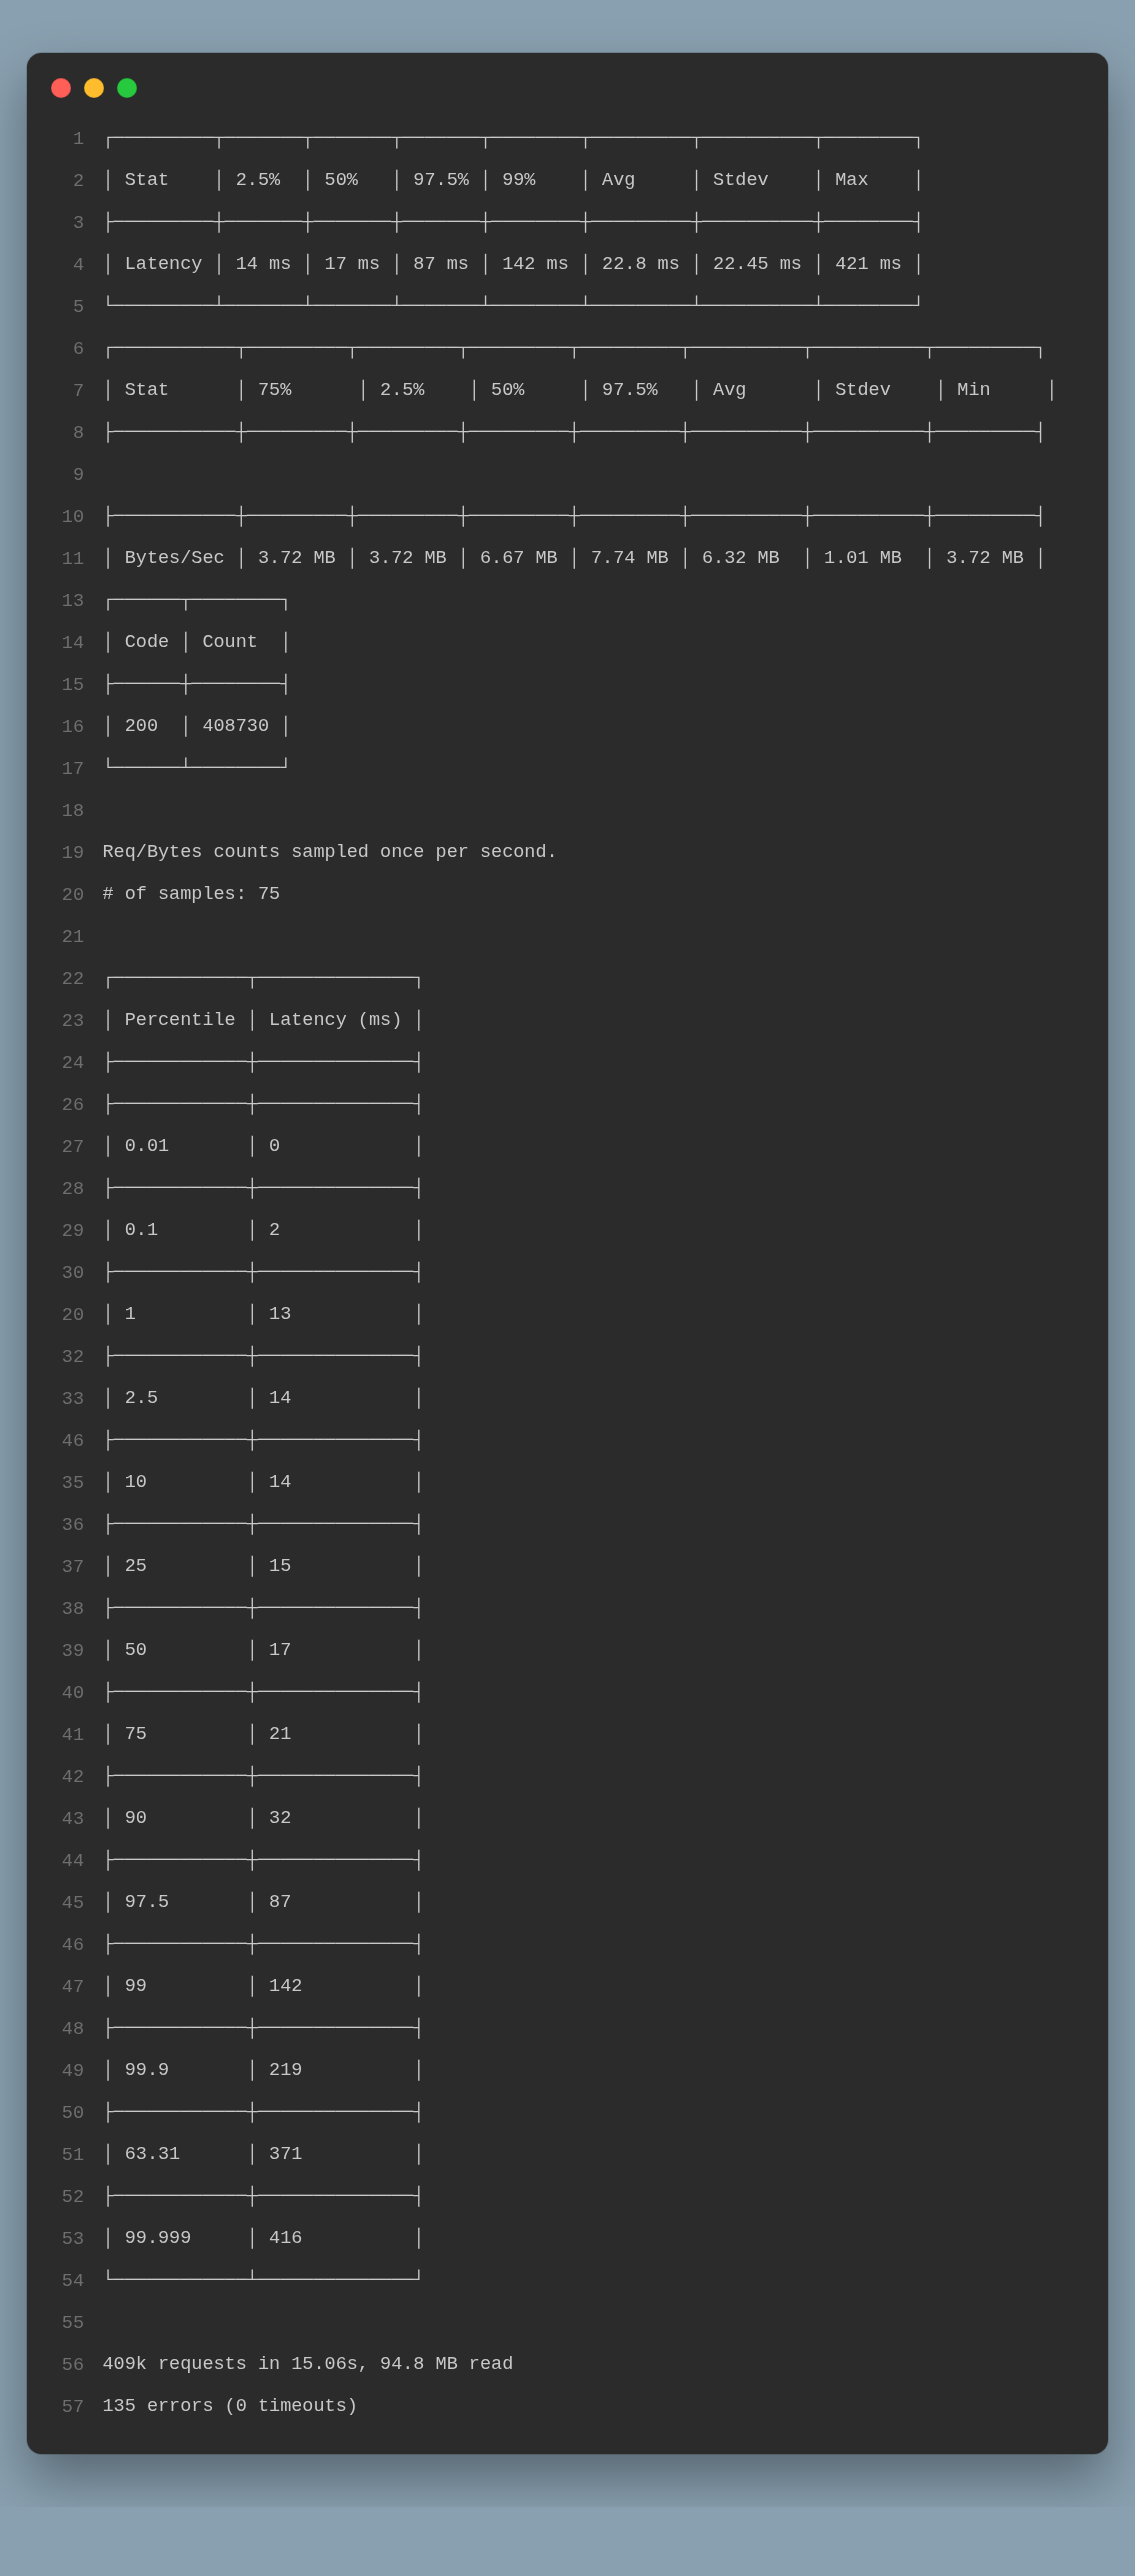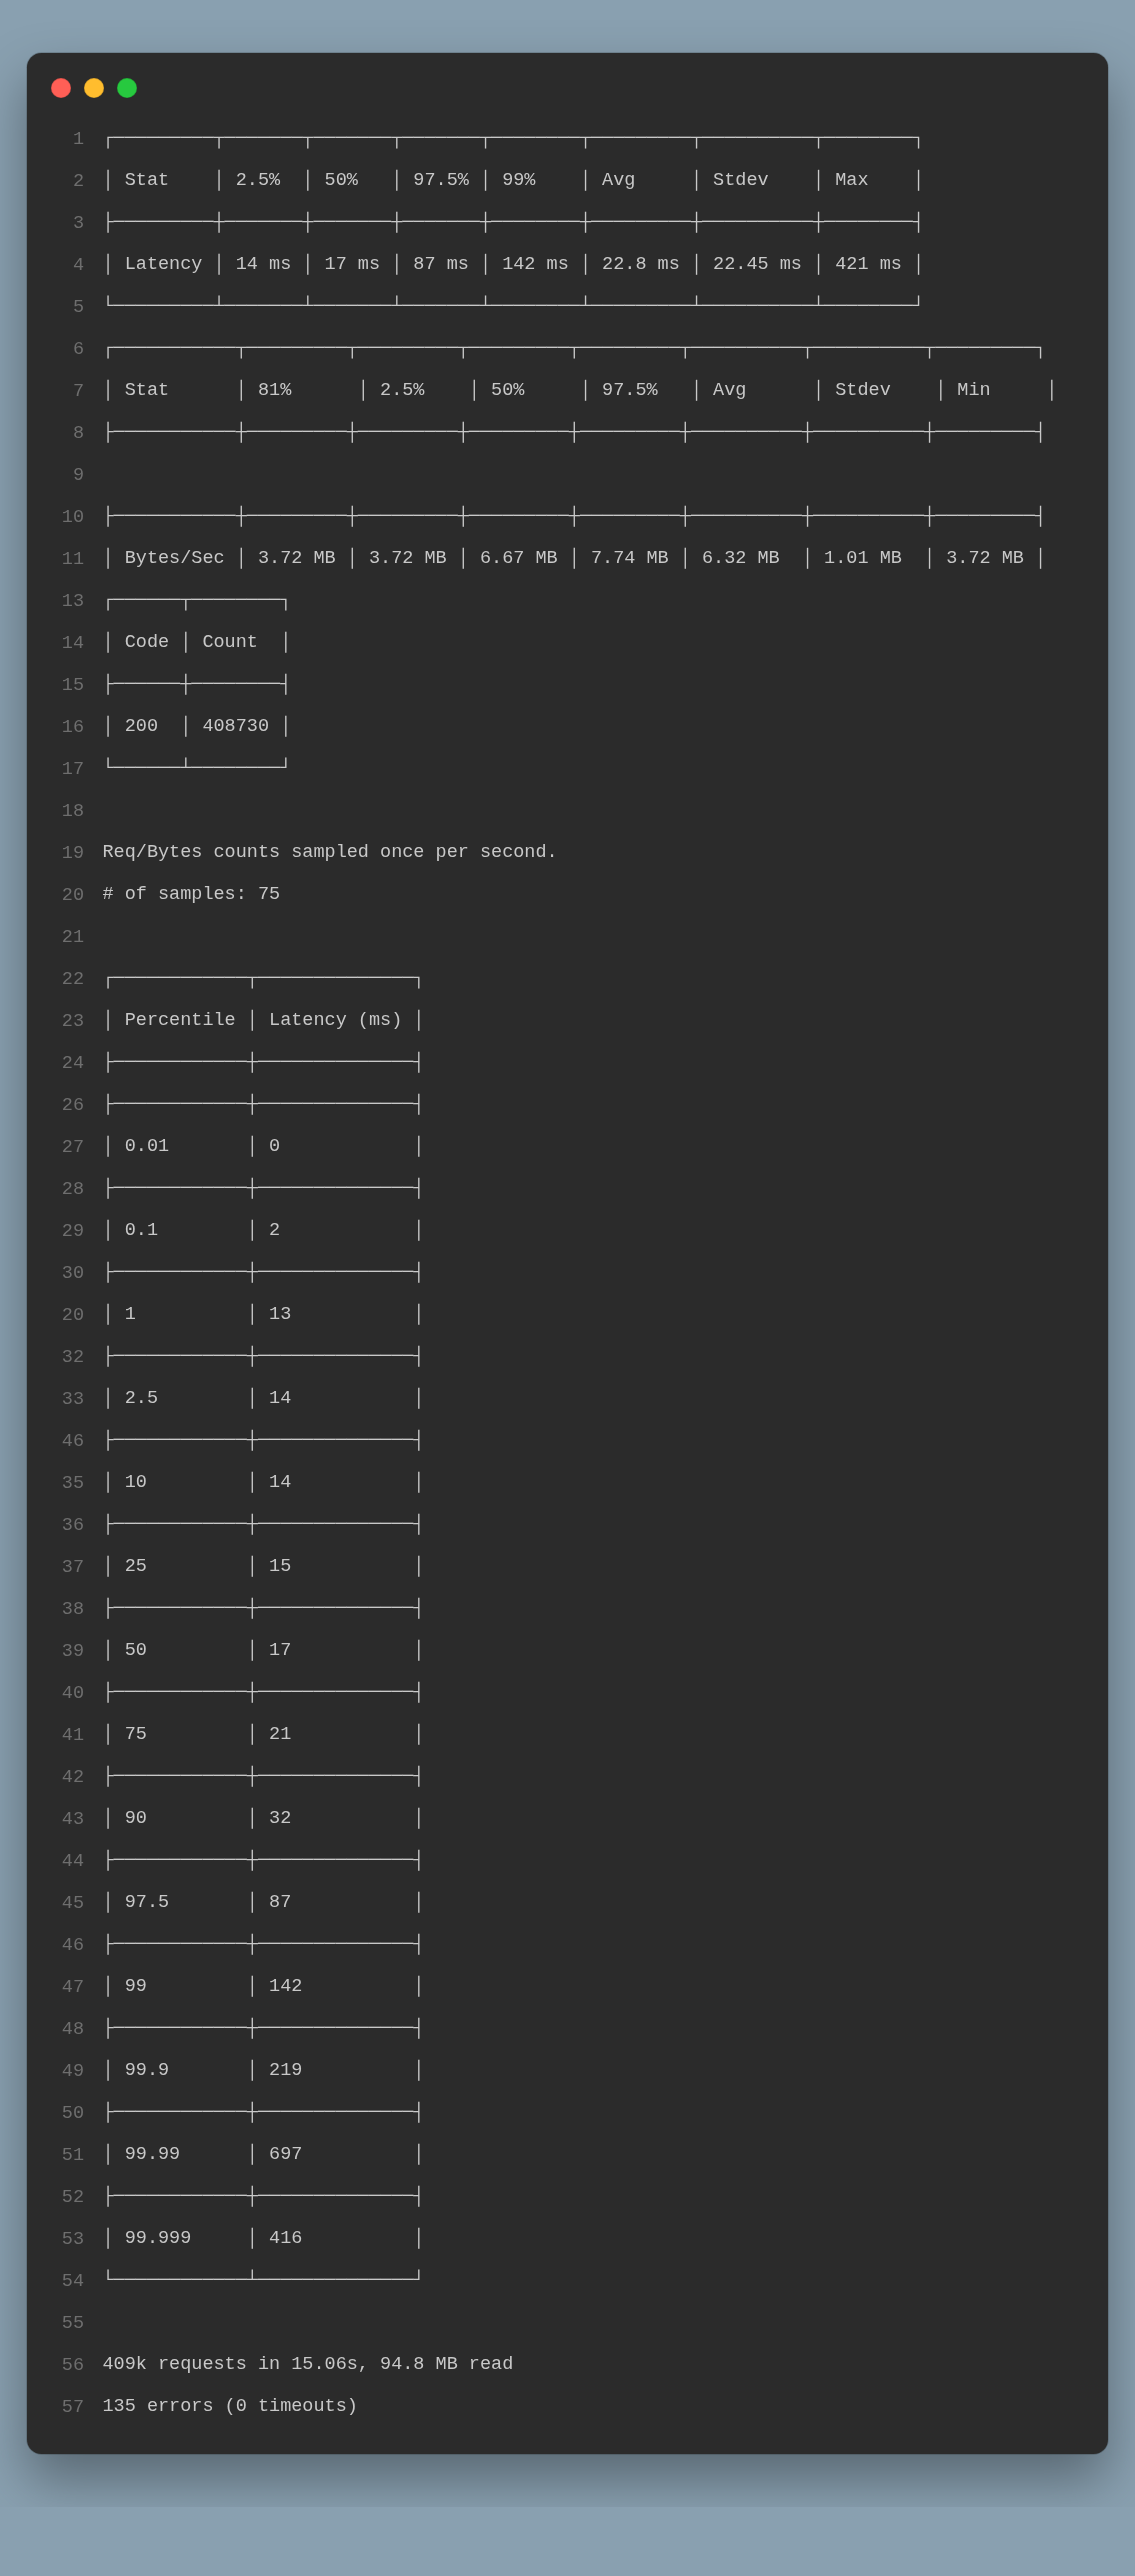--- a/index.html
+++ b/index.html
@@ -80,21 +80,21 @@
     <div class="line">
         <span class="ln">5</span>
         <span class="content">└─────────┴───────┴───────┴───────┴────────┴─────────┴──────────┴────────┘</span>
       </div>
     <div class="line">
         <span class="ln">6</span>
         <span class="content">┌───────────┬─────────┬─────────┬─────────┬─────────┬──────────┬──────────┬─────────┐</span>
       </div>
     <div class="line">
         <span class="ln">7</span>
-        <span class="content">│ Stat      │ 81%      │ 2.5%    │ 50%     │ 97.5%   │ Avg      │ Stdev    │ Min     │</span>
+        <span class="content">│ Stat      │ 75%      │ 2.5%    │ 50%     │ 97.5%   │ Avg      │ Stdev    │ Min     │</span>
       </div>
     <div class="line">
         <span class="ln">8</span>
         <span class="content">├───────────┼─────────┼─────────┼─────────┼─────────┼──────────┼──────────┼─────────┤</span>
       </div>
     <div class="line">
         <span class="ln">9</span>
       </div>
     <div class="line">
         <span class="ln">10</span>
@@ -247,21 +247,21 @@
     <div class="line">
         <span class="ln">49</span>
         <span class="content">│ 99.9       │ 219          │</span>
       </div>
     <div class="line">
         <span class="ln">50</span>
         <span class="content">├────────────┼──────────────┤</span>
       </div>
     <div class="line">
         <span class="ln">51</span>
-        <span class="content">│ 99.99      │ 697          │</span>
+        <span class="content">│ 63.31      │ 371          │</span>
       </div>
     <div class="line">
         <span class="ln">52</span>
         <span class="content">├────────────┼──────────────┤</span>
       </div>
     <div class="line">
         <span class="ln">53</span>
         <span class="content">│ 99.999     │ 416          │</span>
       </div>
     <div class="line">

